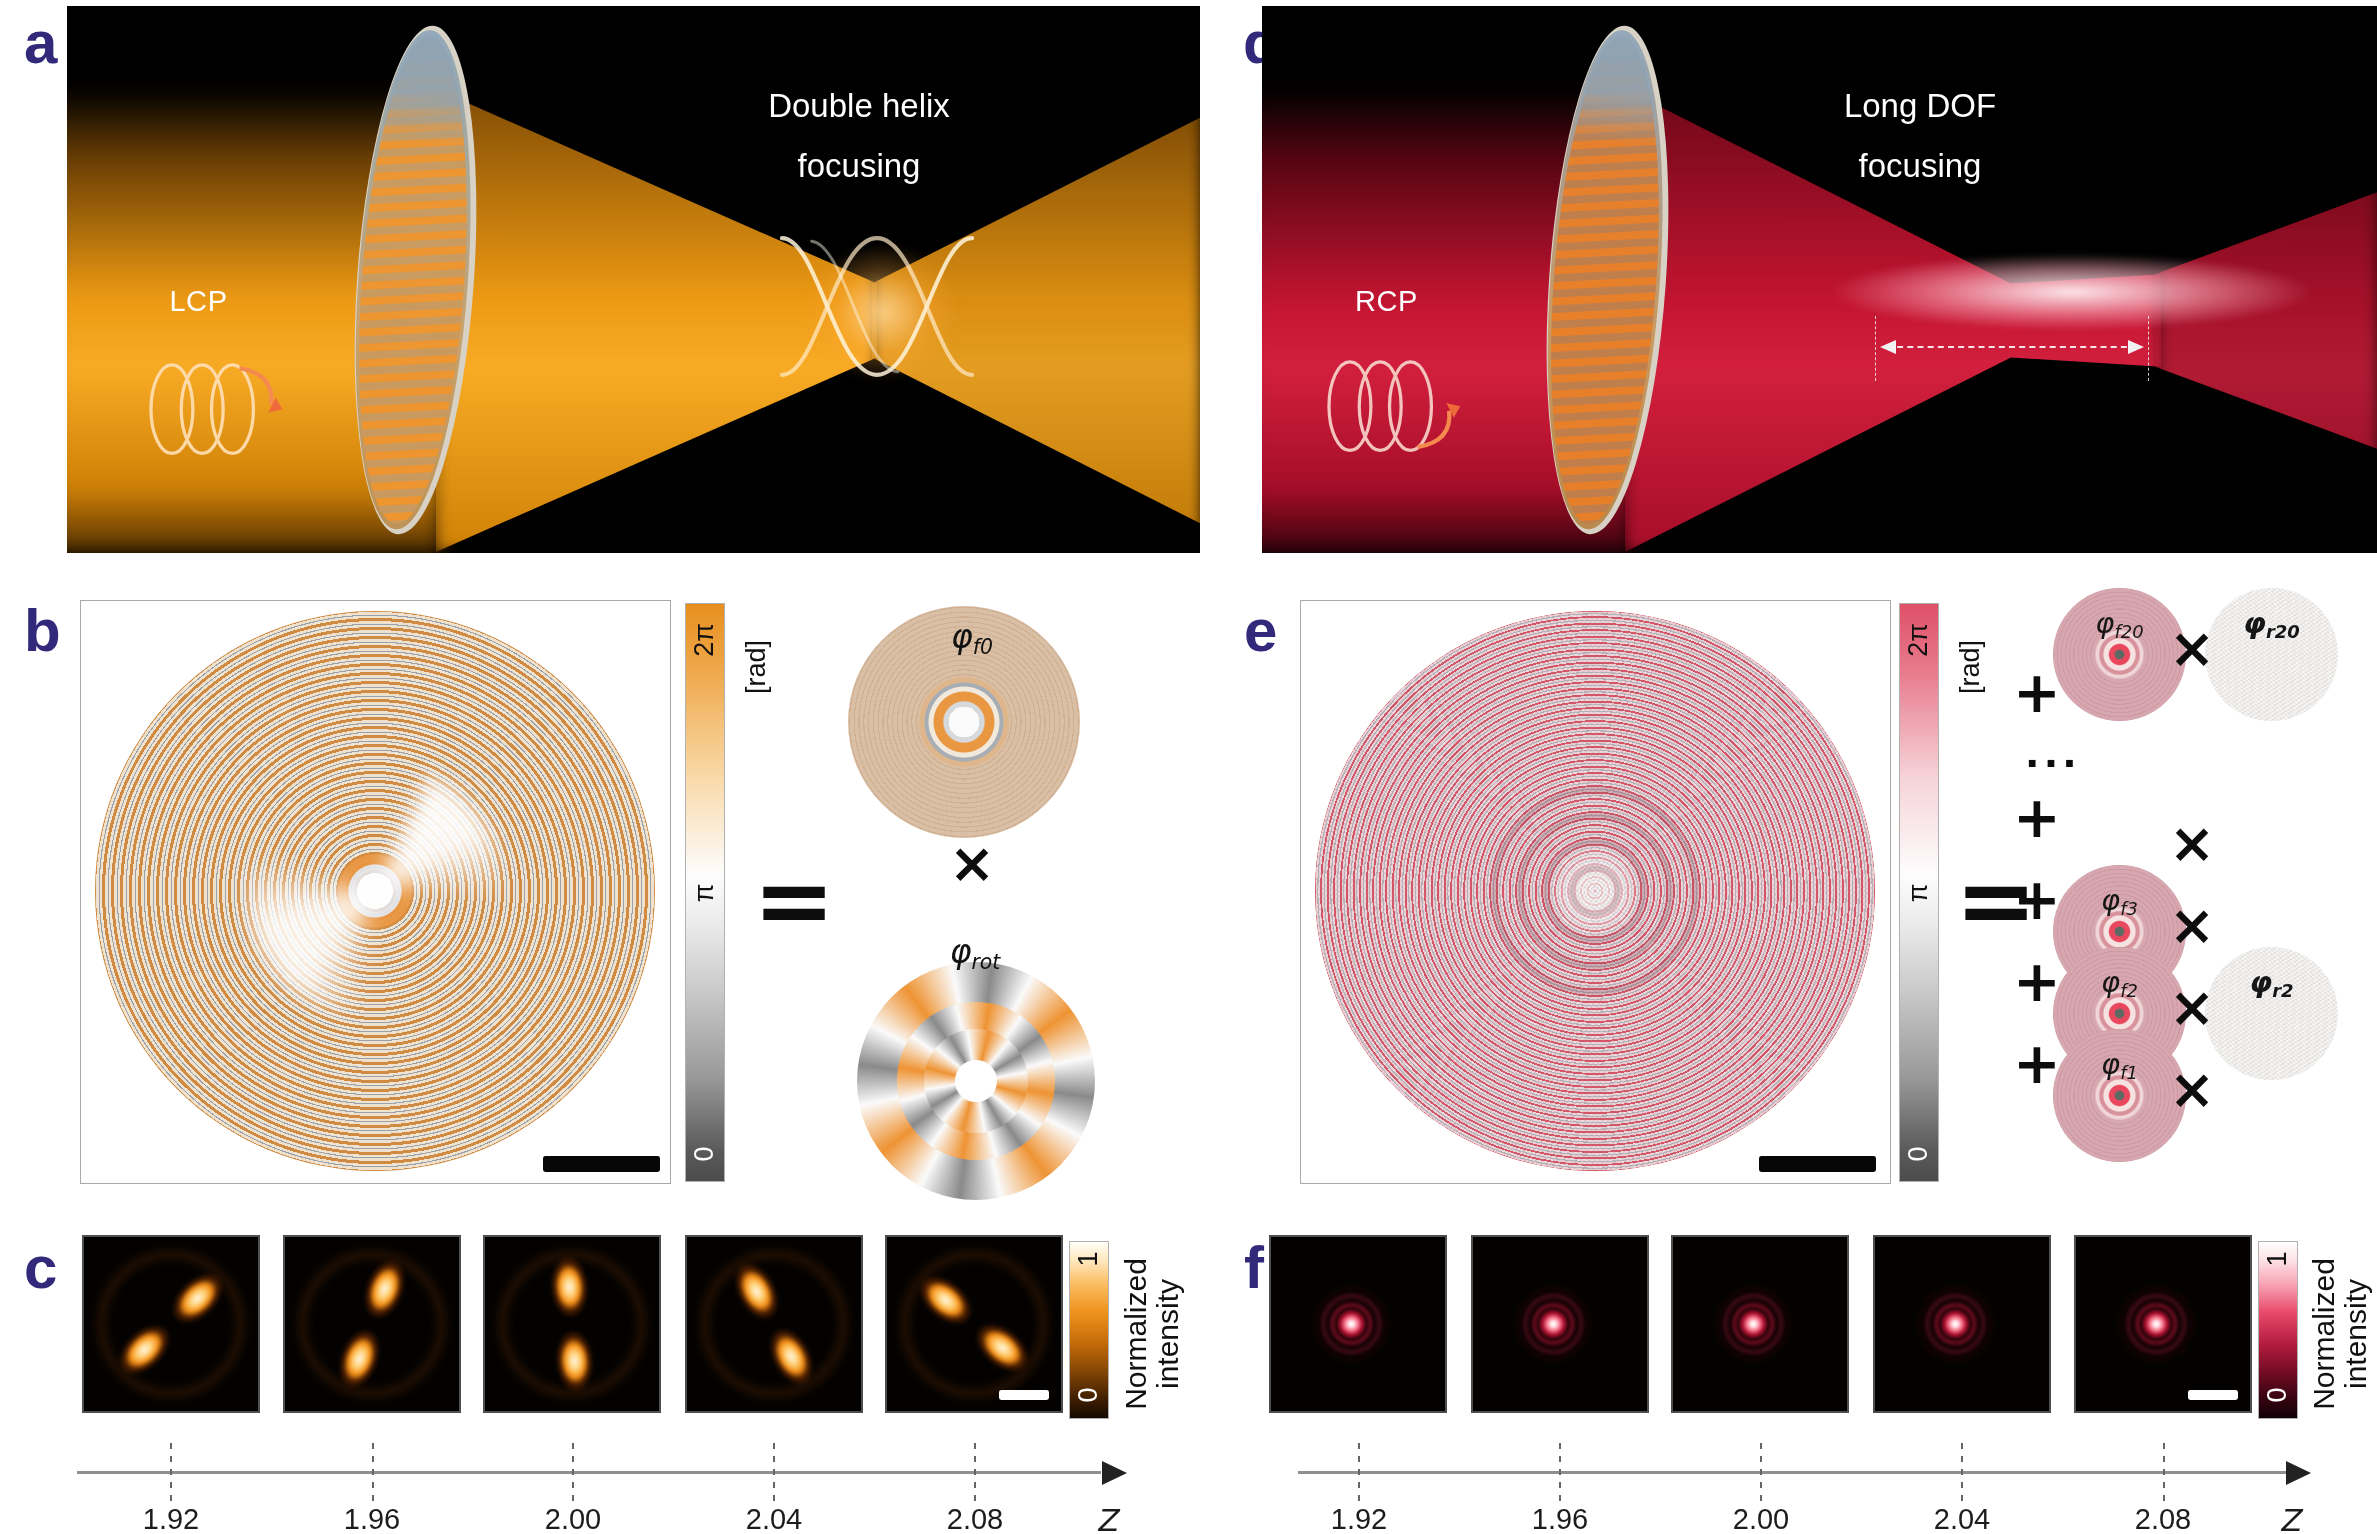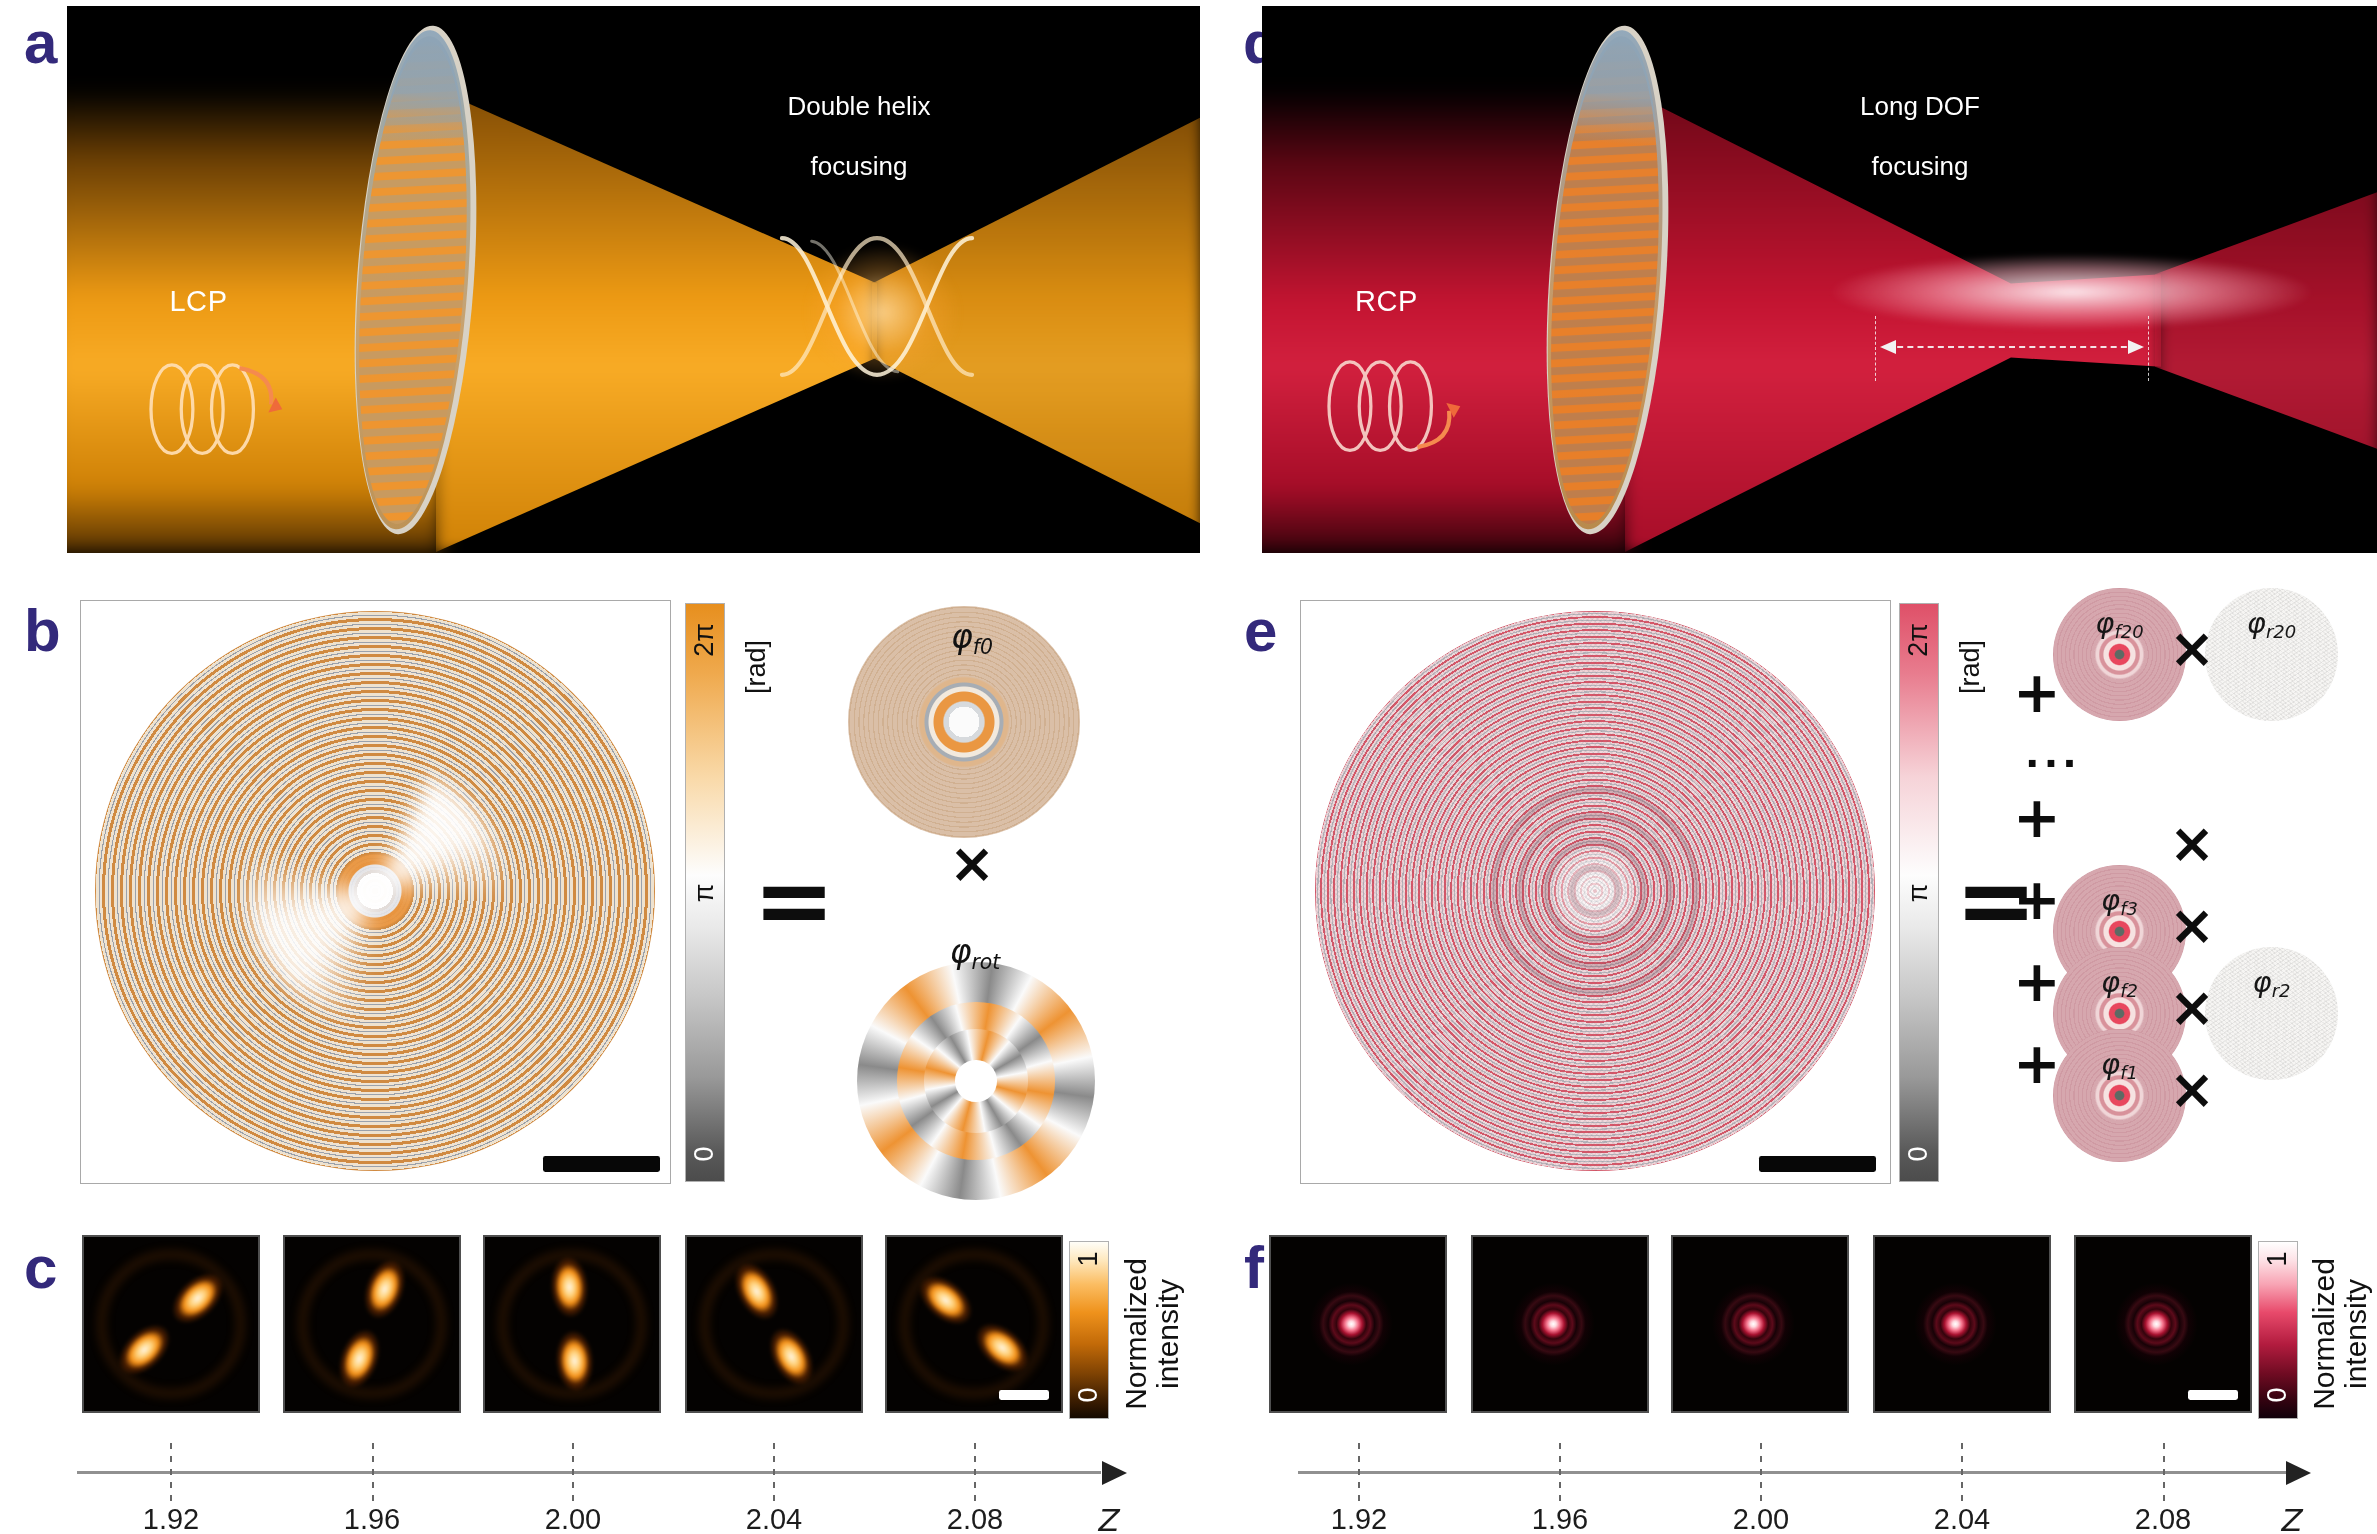--- a/index.html
+++ b/index.html
@@ -21,21 +21,21 @@
   .beamL-d{left:-18px;top:83px;width:387px;height:463px;filter:blur(9.5px);
     background:linear-gradient(to bottom,rgba(0,0,0,0) 0%,rgba(120,8,25,.75) 16%,#c31431 46%,#d2203e 60%,#a60d28 86%,rgba(60,3,12,.95) 100%);}
   .coneC-d{left:363px;top:83px;width:536px;height:463px;filter:blur(7.1px);
     clip-path:polygon(0 0,72% 42%,100% 40%,100% 60%,72% 58%,0 100%);
     background:linear-gradient(to bottom,rgba(120,8,25,.9) 0%,#c31431 46%,#d2203e 60%,#a60d28 100%);}
   .coneR-d{left:893px;top:83px;width:226px;height:463px;filter:blur(8.3px);opacity:.85;
     clip-path:polygon(0 40%,100% 22%,100% 78%,0 60%);
     background:linear-gradient(to bottom,rgba(120,8,25,.9) 0%,#c31431 46%,#d2203e 60%,#a60d28 100%);}
   .flare-d{left:500px;top:237px;width:619px;height:98px;filter:blur(2.4px);
     background:radial-gradient(ellipse closest-side,rgba(255,240,244,.95) 0%,rgba(250,170,185,.55) 45%,rgba(220,60,80,0) 78%);}
-  .caption{position:absolute;color:#fff;font-size:26px;line-height:60px;text-align:center;}
+  .caption{position:absolute;color:#fff;font-size:33px;line-height:60px;text-align:center;}
   .pol{position:absolute;color:#fff;font-size:29px;text-align:center;letter-spacing:0.6px;}
   .lens-svg,.helix-svg,.dh-svg{position:absolute;}
   .dh-svg{filter:blur(0.6px);}
   .dash-arrow{position:absolute;}
   .dash-line{position:absolute;left:12px;right:12px;top:30px;border-top:2.4px dashed rgba(250,250,250,.9);}
   .dash-end{position:absolute;top:0;height:65px;border-left:1.8px dashed rgba(250,250,250,.8);}
   .ah{position:absolute;width:0;height:0;border-top:7.1px solid transparent;border-bottom:7.1px solid transparent;top:24.4px;}
   .ah-l{left:4.8px;border-right:16.7px solid #f2f2f2;}
   .ah-r{right:4.8px;border-left:16.7px solid #f2f2f2;}
 
@@ -83,21 +83,21 @@
   .phi-label{position:absolute;transform:translate(-50%,-50%);font-size:33px;color:#111;}
   .scalebar{position:absolute;background:#070707;border-radius:2.4px;}
   .wbar{position:absolute;background:#fff;border-radius:2.4px;}
   .pf,.pr{position:absolute;width:133px;height:133px;border-radius:50%;}
   .pf{background:
     radial-gradient(circle,#5d6a64 0 4.2px,#e8475e 5.4px 10px,#f6e2e1 11.3px 15.5px,#d8929b 16.7px 19.6px,#f0d6d8 21px 23px,rgba(240,214,216,0) 25.6px),
     repeating-radial-gradient(circle,#d6a7ae 0 3px,#cf9aa3 3px 4.2px);}
   .pr{background:
     repeating-linear-gradient(41deg,rgba(60,60,60,.06) 0 1.2px,rgba(0,0,0,0) 1.2px 3px),
     repeating-linear-gradient(-33deg,rgba(60,60,60,.07) 0 1.2px,rgba(0,0,0,0) 1.2px 3.6px),
-    #f6f5f3;}
+    #f6f5f3; font-weight: bold;}
   .plab{position:absolute;left:50%;top:18px;transform:translateX(-50%);font-size:29px;color:#161616;}
   .psf{position:absolute;width:174px;height:174px;background:#040201;border:2.4px solid #4f4f4f;overflow:hidden;}
   .spots{position:absolute;inset:0;}
   .spot{position:absolute;left:50%;top:50%;width:38px;height:62px;border-radius:50%;filter:blur(1.8px);
     background:radial-gradient(closest-side,#fff6e3 0%,#ffd27c 28%,#f49017 52%,rgba(150,60,0,.5) 75%,rgba(0,0,0,0) 100%);}
   .spot.s1{transform:translate(-50%,-50%) translateY(-37px);}
   .spot.s2{transform:translate(-50%,-50%) translateY(37px);}
   .psf-ring{position:absolute;left:50%;top:50%;width:129px;height:129px;transform:translate(-50%,-50%);
     border-radius:50%;border:10.7px solid rgba(180,85,10,.16);filter:blur(4.2px);}
   .airy{position:absolute;left:50%;top:50%;width:83px;height:83px;transform:translate(-58%,-50%);border-radius:50%;

